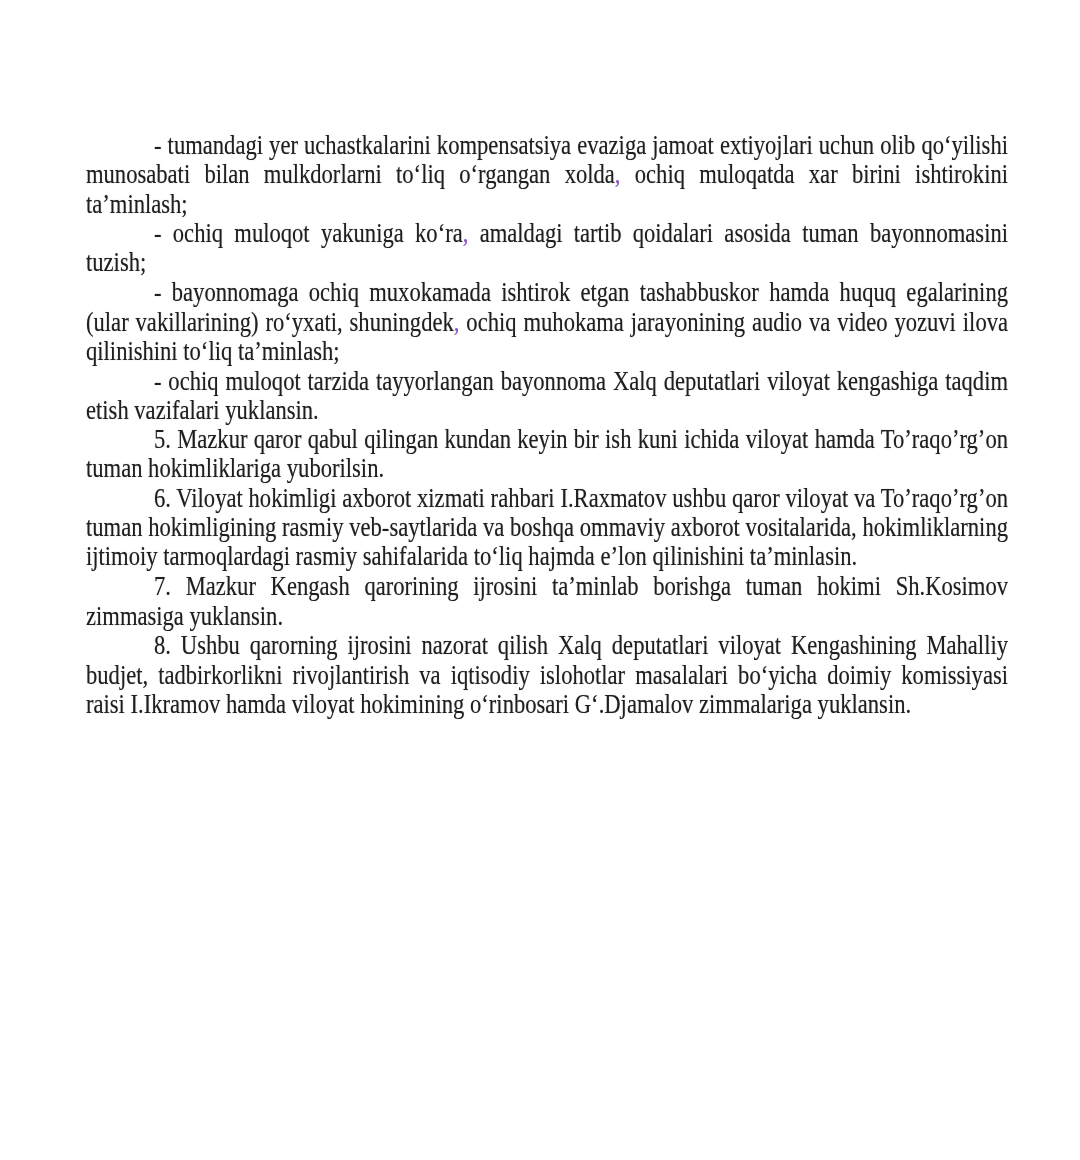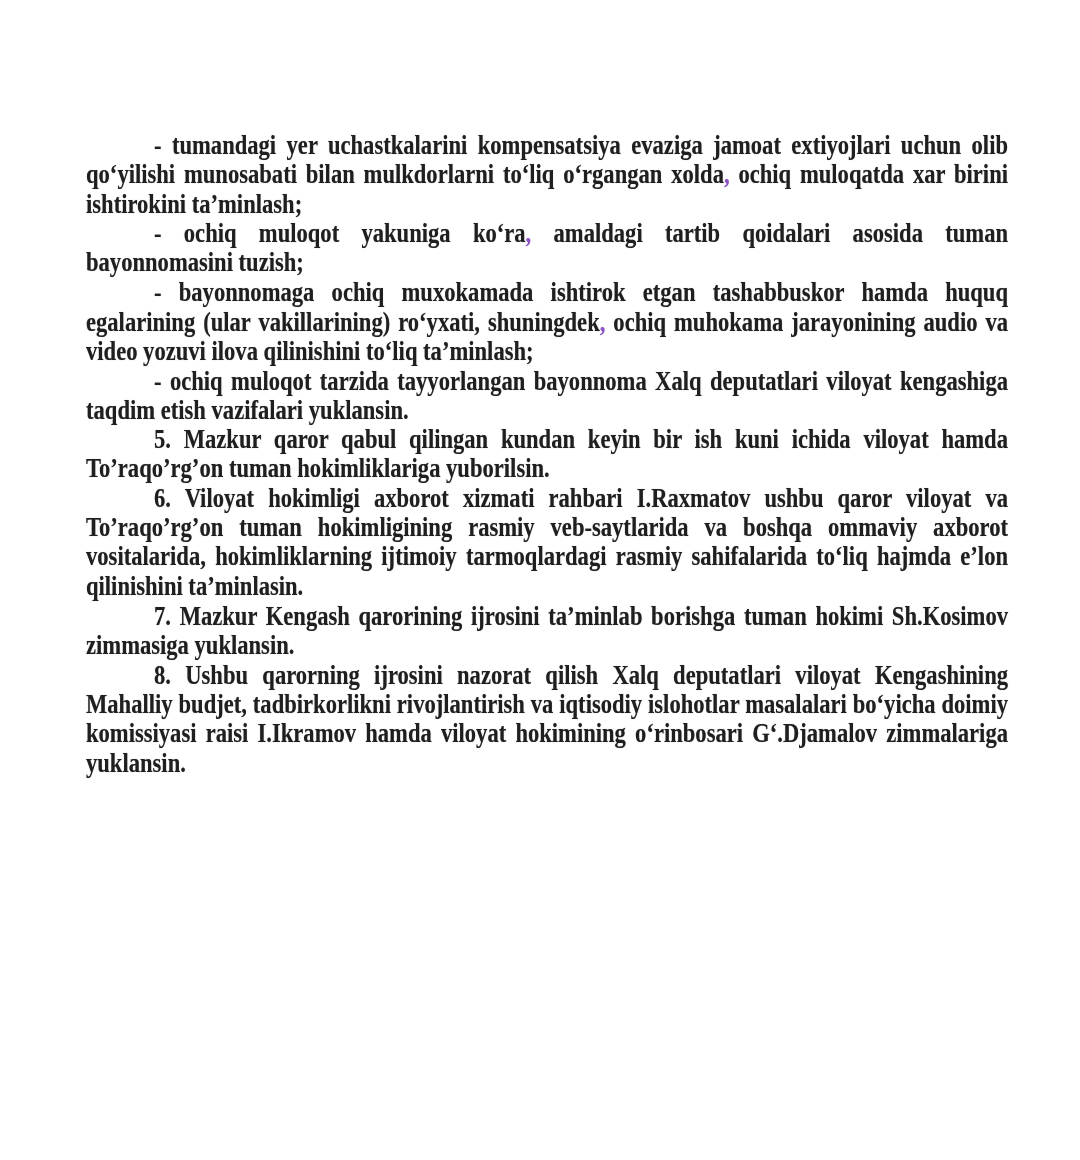--- a/index.html
+++ b/index.html
@@ -11,21 +11,20 @@
   html,body{margin:0;padding:0;}
   body{
     width:1080px;height:1160px;
     background:var(--page-bg);
     font-family:"Liberation Serif","DejaVu Serif",serif;
   }
   .page{
     position:relative;width:1080px;height:812px;
     background:var(--page-bg);overflow:hidden;
     color:var(--text-color);
-    font-weight:bold;
   }
   .text-block{
     position:absolute;left:86px;top:131px;width:922px;
     transform:scaleY(1.22);transform-origin:0 0;
   }
   .doc-par{
     margin:0;
     text-align:justify;
     text-indent:68px;
     font-size:22.6px;

